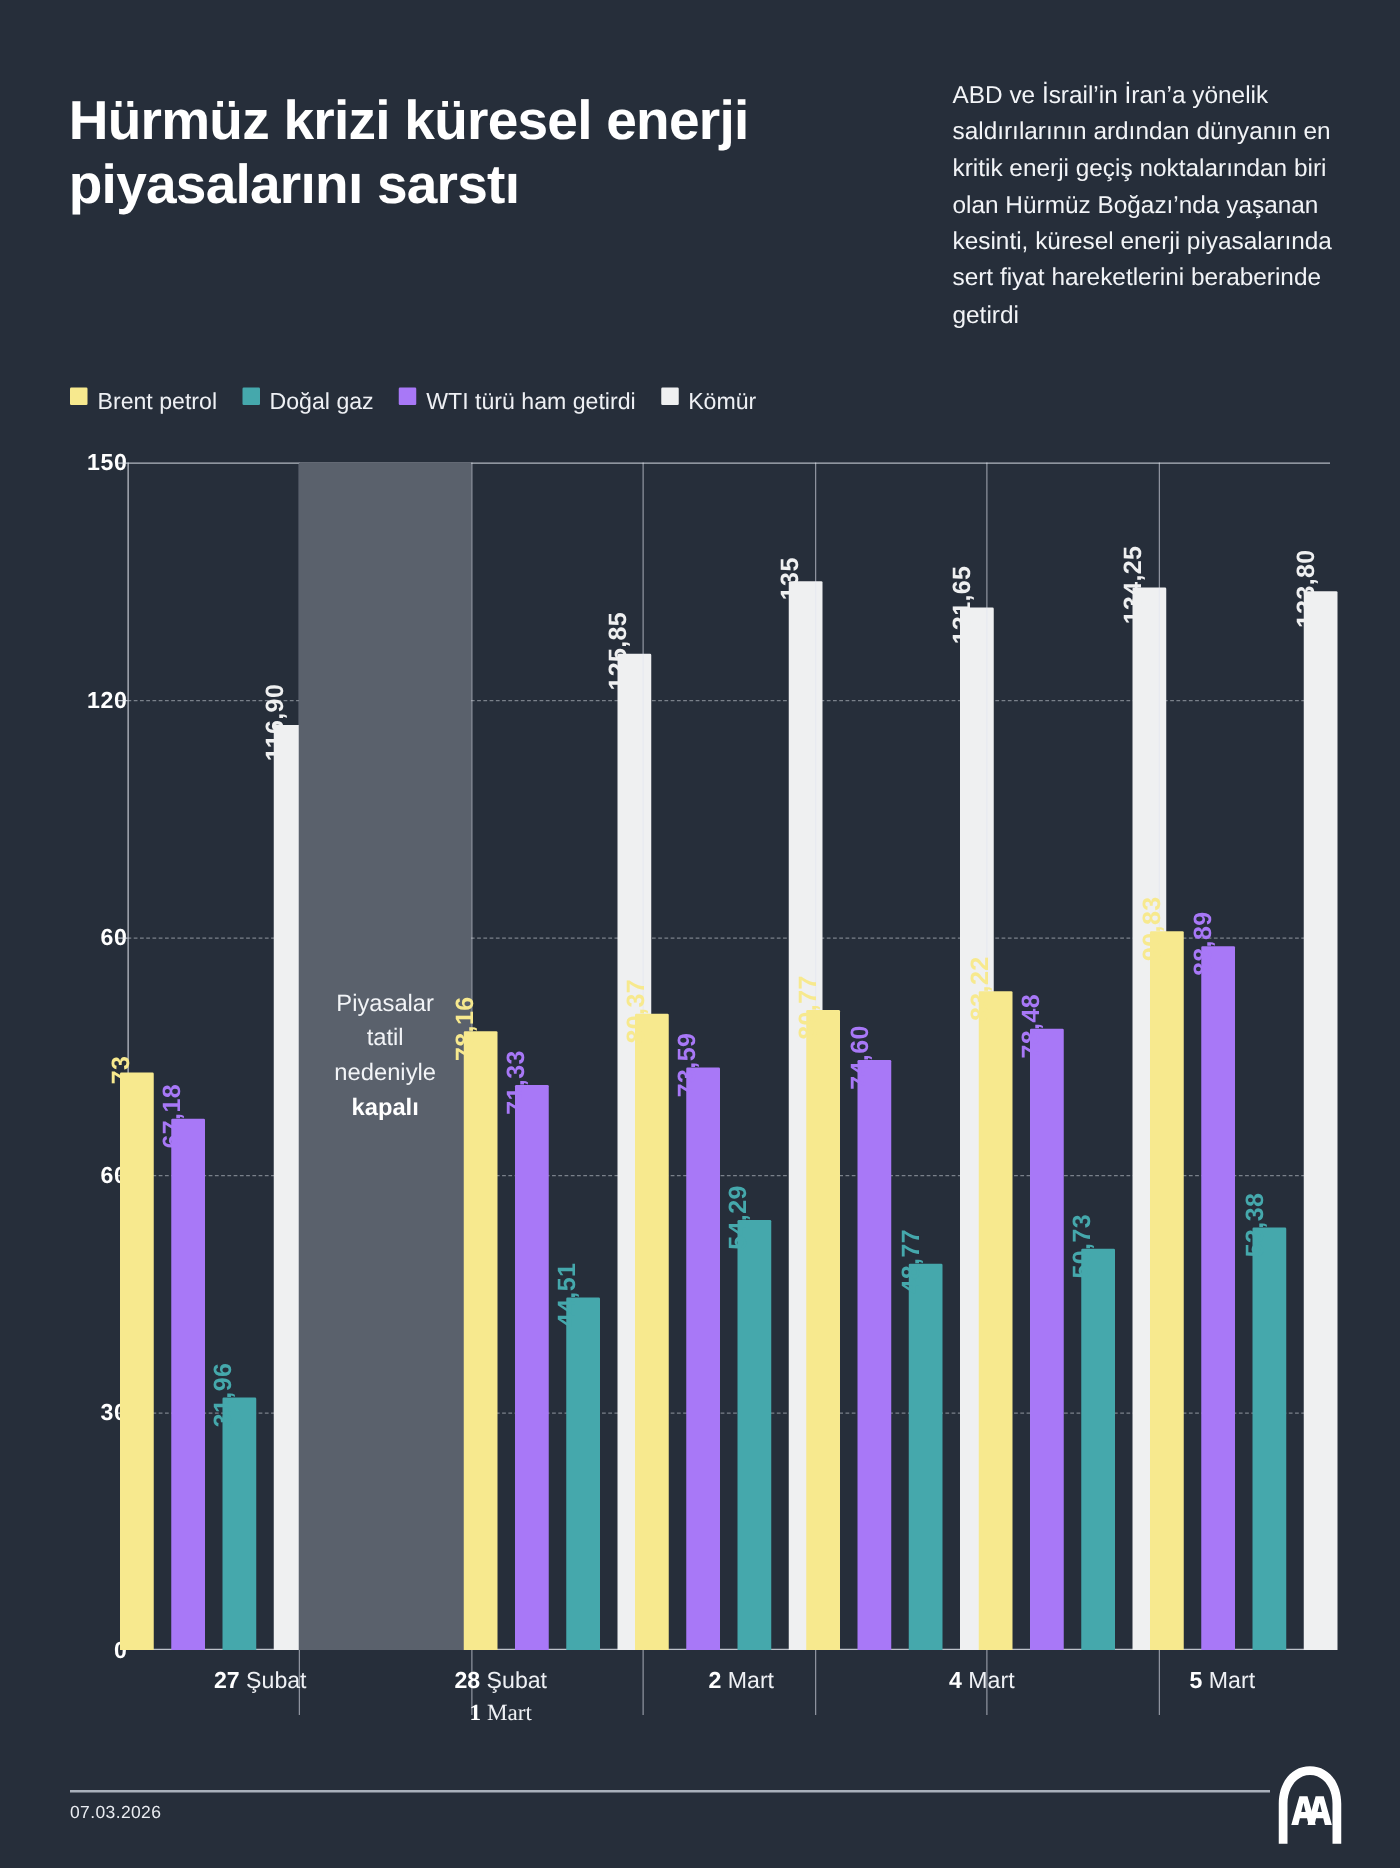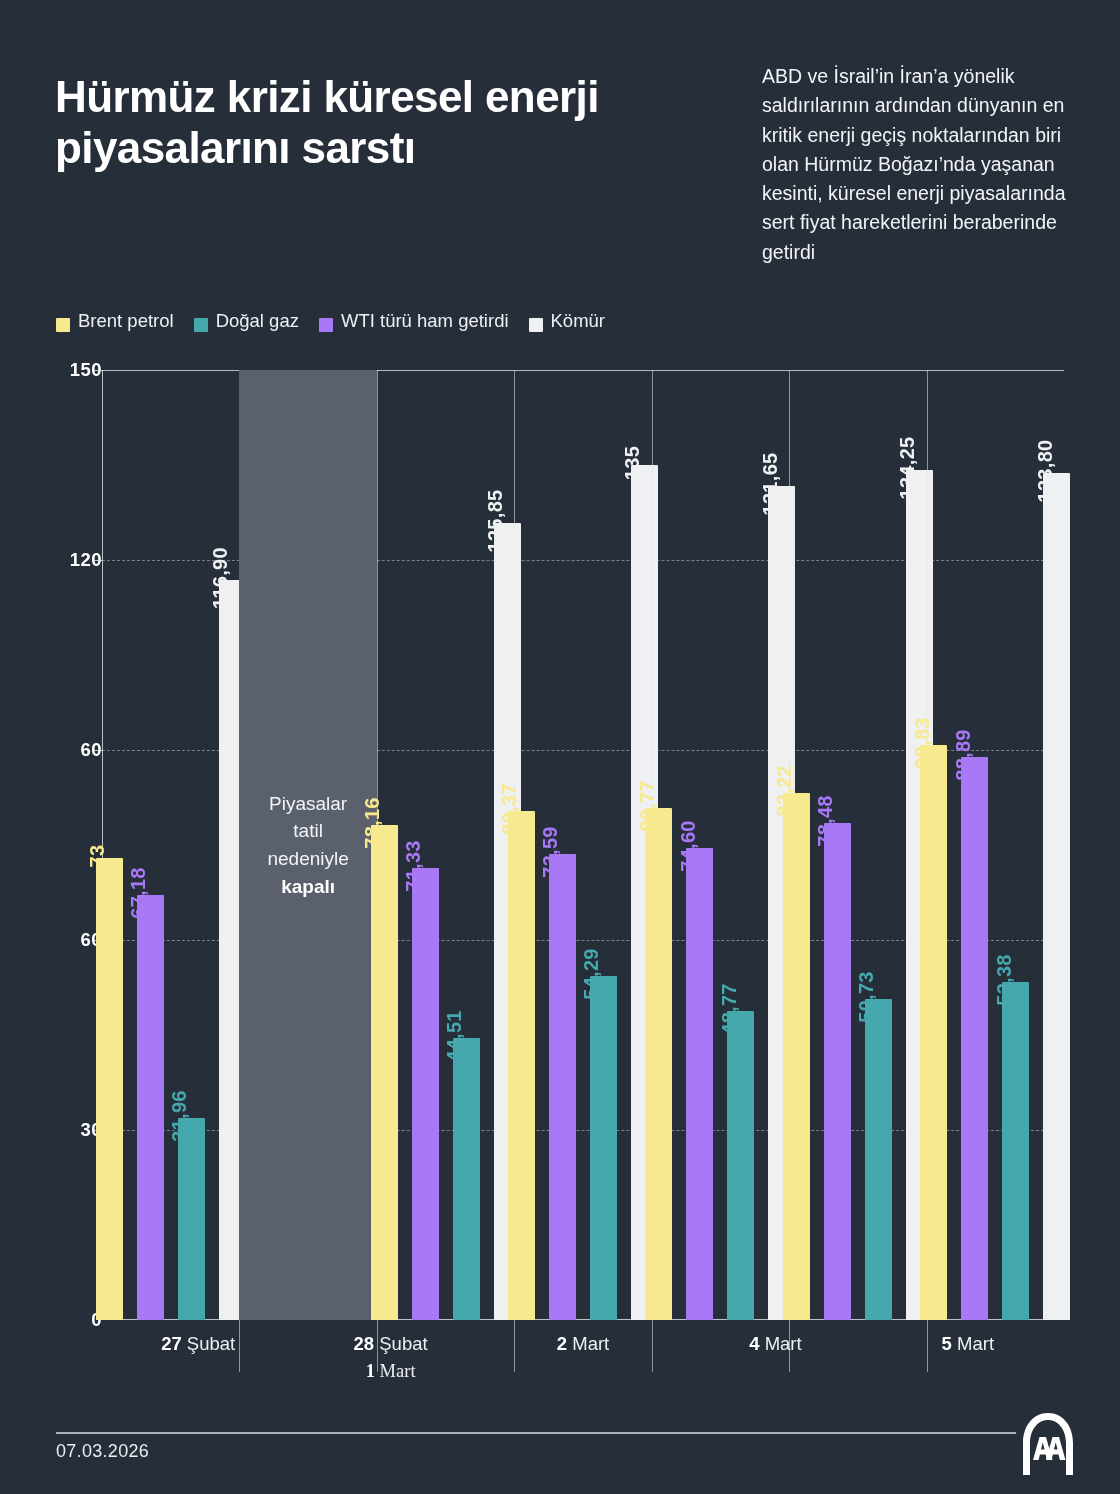--- a/index.html
+++ b/index.html
@@ -25,21 +25,21 @@
     position:absolute; left:56px; top:258px;
     font-size:23px; font-weight:700; color:#ffffff; white-space:nowrap;
   }
   #subtitle .unit { font-weight:400; font-style:italic; }
 
   
   #legend {
     position:absolute; left:56px; top:310px;
     display:flex; align-items:center; gap:20px;
   }
-  .lg-item { display:flex; align-items:flex-end; gap:8px; }
+  .lg-item { display:flex; align-items:flex-start; gap:8px; }
   .lg-sw { width:14px; height:14px; border-radius:1px; display:block; }
   .lg-lb { font-size:18.5px; color:#eef0f4; white-space:nowrap; }
 
   
   #plot {
     position:absolute; left:56px; top:370px;
     width:1008px; height:950px;
   }
   #axis-labels { position:absolute; left:0; top:0; width:100%; height:100%; }
   .ytick {
@@ -98,35 +98,35 @@
     display:flex; align-items:center; justify-content:center;
   }
   .closed-text {
     text-align:center; font-size:19px; line-height:1.45;
     color:#f2f4f7; font-weight:400;
   }
   .closed-text b { font-weight:700; color:#ffffff; }
 
   
   #xlabels {
-    position:absolute; left:102px; top:1330px; width:962px;
+    position:absolute; left:112px; top:1330px; width:962px;
     display:flex;
   }
   .xl { flex:1 1 0; text-align:center; font-size:18.5px; color:#eef0f4; line-height:1.5; }
   .xl b { font-weight:700; color:#ffffff; }
   .xl .l2 { display:block;font-family:Liberation Serif, serif; }
 
   
   #footer-rule {
     position:absolute; left:56px; top:1432px; width:960px; height:2px;
     background:#a9b0bb;
   }
   #footer-date {
     position:absolute; left:56px; top:1441px;
-    font-size:18px; color:#e9ecf1; letter-spacing:0.3px;
+    font-size:14px; color:#e9ecf1; letter-spacing:0.3px;
   }
   #logo { position:absolute; left:1020px; top:1411px; width:56px; height:66px; }
 </style>
 </head>
 <body>
 
 <div id="header">
   <div id="desc">ABD ve İsrail’in İran’a yönelik saldırılarının ardından dünyanın en kritik enerji geçiş noktalarından biri olan Hürmüz Boğazı’nda yaşanan kesinti, küresel enerji piyasalarında sert fiyat hareketlerini beraberinde getirdi</div>
   <div id="title">Hürmüz krizi küresel enerji piyasalarını sarstı</div>
   <div id="legend">

